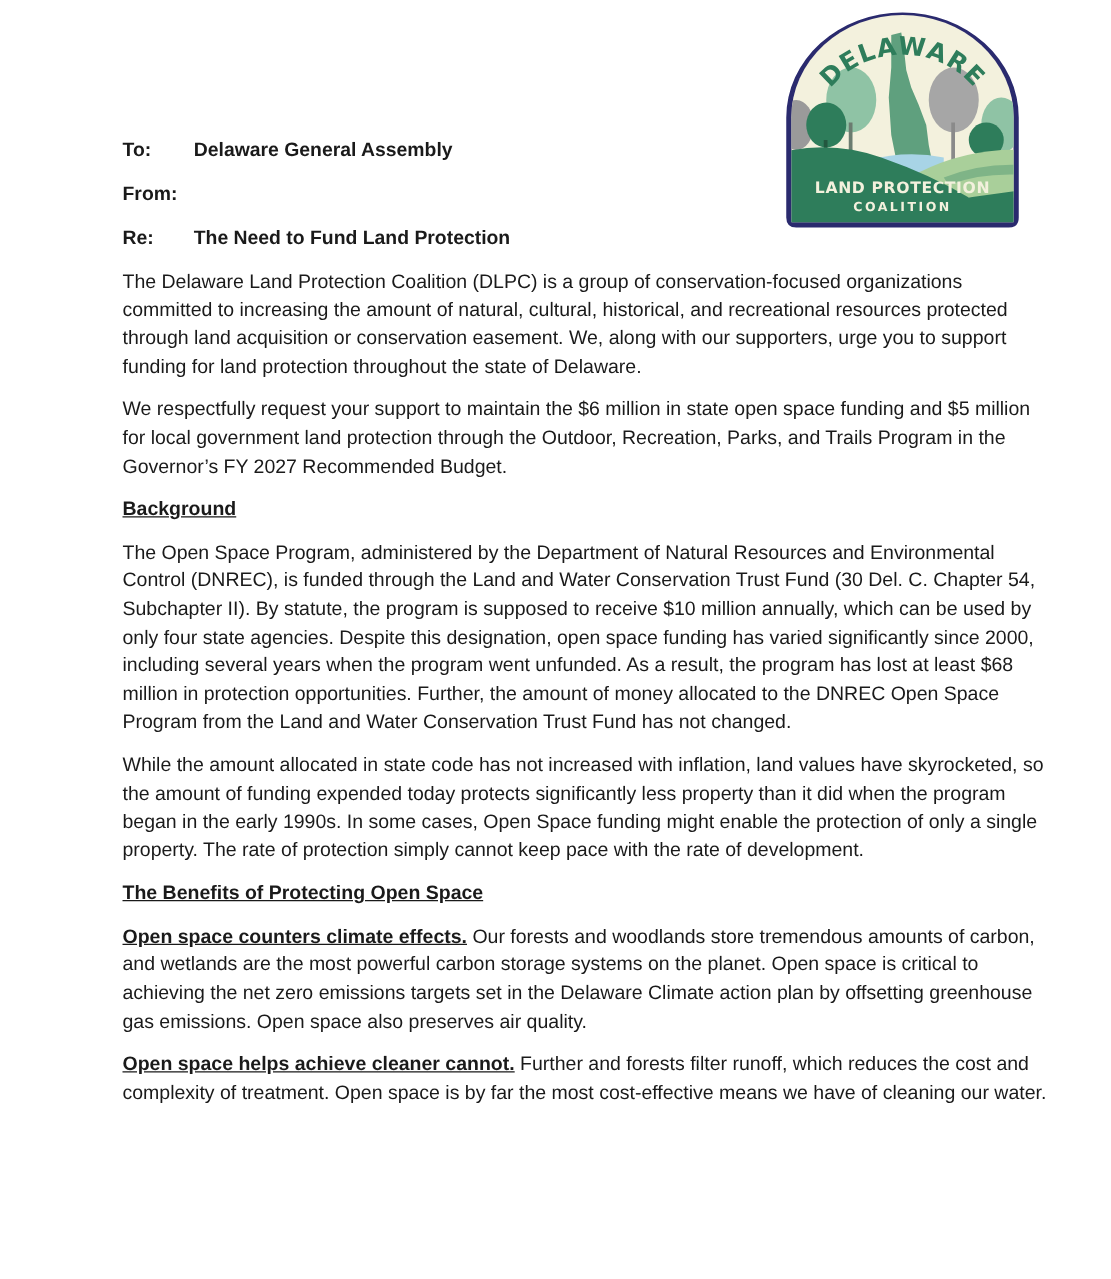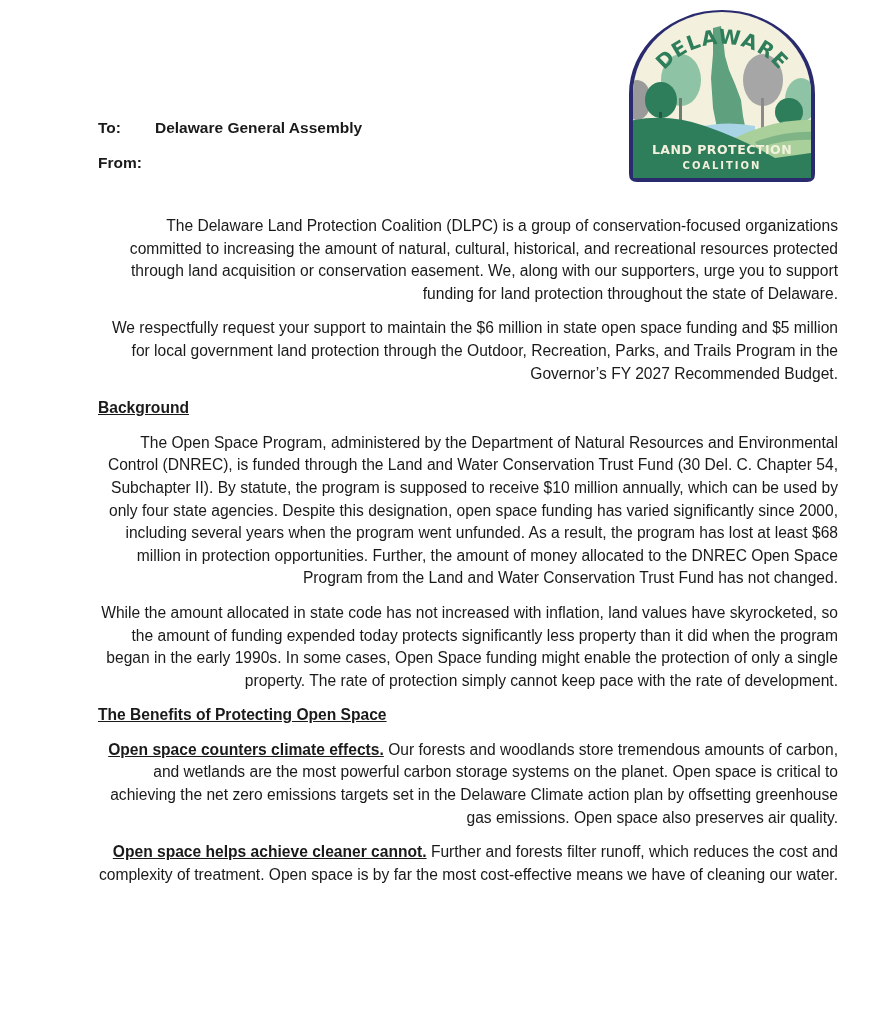--- a/index.html
+++ b/index.html
@@ -26,36 +26,34 @@
       position: absolute;
       left: 98px;
       top: 110px;
       font-size: 15.5px;
       font-weight: bold;
     }
     .memo-row {
       display: flex;
       height: 35px;
       line-height: 22px;
-      align-items: center;
     }
     .memo-label {
       width: 57px;
     }
     .body-text {
       position: absolute;
       left: 98px;
       top: 215px;
       width: 740px;
       font-size: 15.6px;
       line-height: 22.6px;
     }
     .body-text p {
       margin: 0 0 12px 0;
-      text-align: right;
     }
     .heading {
       font-weight: bold;
       text-decoration: underline;
       margin: 0 0 12px 0;
     }
     .lead {
       font-weight: bold;
       text-decoration: underline;
     }
@@ -105,20 +103,24 @@
 </div>
 
 <div class="memo">
   <div class="memo-row">
     <span class="memo-label">To:</span>
     <span>Delaware General Assembly</span>
   </div>
   <div class="memo-row">
     <span class="memo-label">From:</span>
   </div>
+  <div class="memo-row">
+    <span class="memo-label">Re:</span>
+    <span>The Need to Fund Land Protection</span>
+  </div>
 </div>
 
 <div class="body-text">
   <p>The Delaware Land Protection Coalition (DLPC) is a group of conservation-focused organizations committed to increasing the amount of natural, cultural, historical, and recreational resources protected through land acquisition or conservation easement. We, along with our supporters, urge you to support funding for land protection throughout the state of Delaware.</p>
   <p>We respectfully request your support to maintain the $6 million in state open space funding and $5 million for local government land protection through the Outdoor, Recreation, Parks, and Trails Program in the Governor’s FY 2027 Recommended Budget.</p>
 
   <div class="heading">Background</div>
   <p>The Open Space Program, administered by the Department of Natural Resources and Environmental Control (DNREC), is funded through the Land and Water Conservation Trust Fund (30 Del. C. Chapter 54, Subchapter II). By statute, the program is supposed to receive $10 million annually, which can be used by only four state agencies. Despite this designation, open space funding has varied significantly since 2000, including several years when the program went unfunded. As a result, the program has lost at least $68 million in protection opportunities. Further, the amount of money allocated to the DNREC Open Space Program from the Land and Water Conservation Trust Fund has not changed.</p>
   <p>While the amount allocated in state code has not increased with inflation, land values have skyrocketed, so the amount of funding expended today protects significantly less property than it did when the program began in the early 1990s. In some cases, Open Space funding might enable the protection of only a single property. The rate of protection simply cannot keep pace with the rate of development.</p>
 

